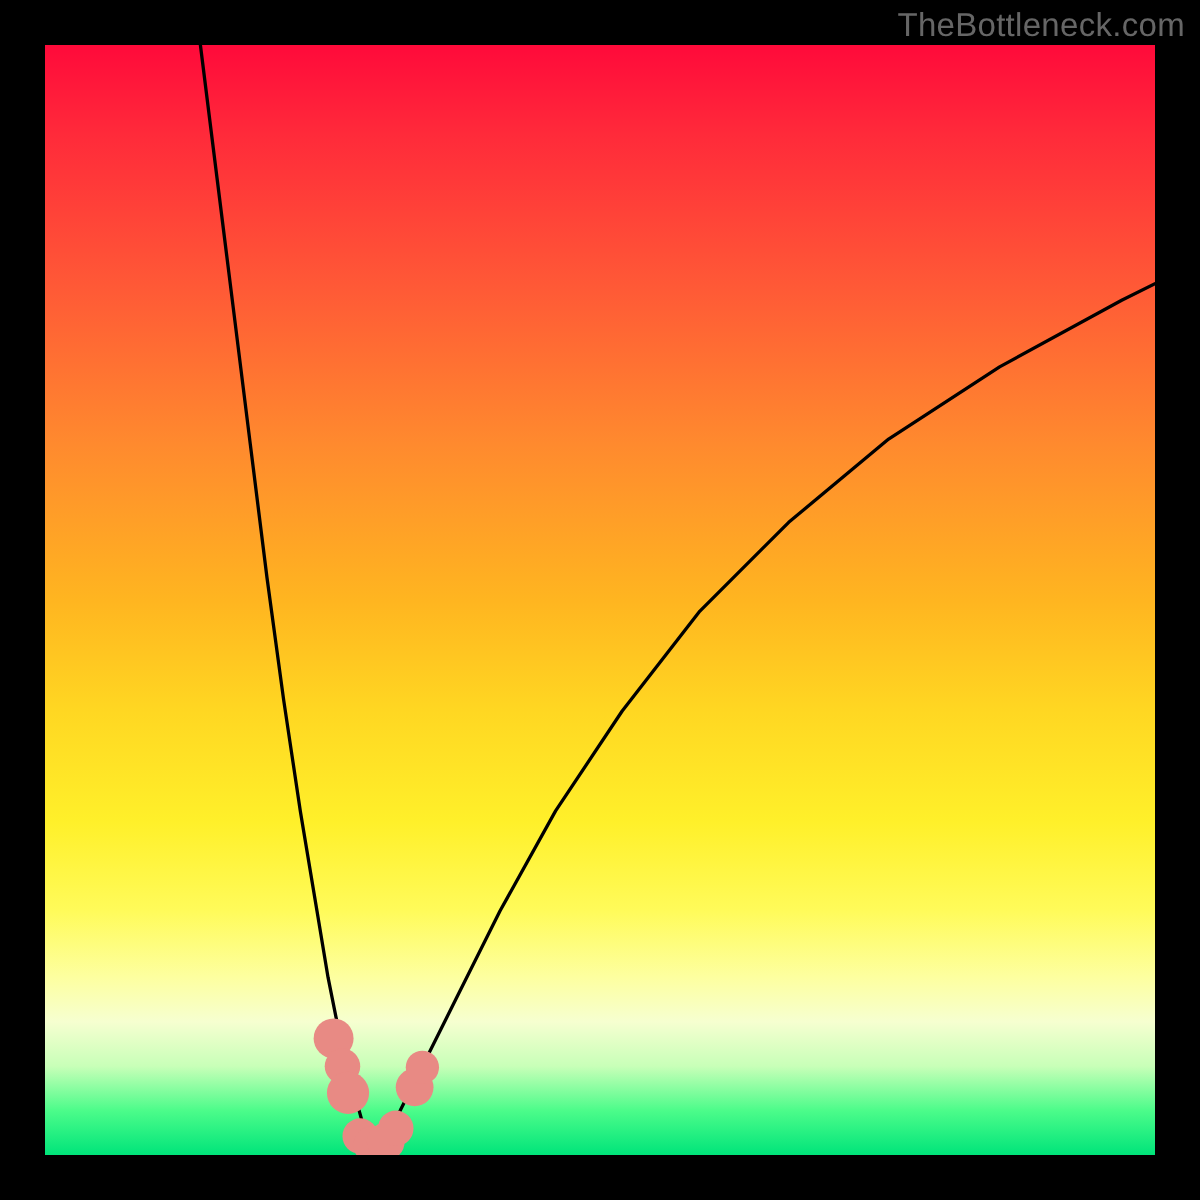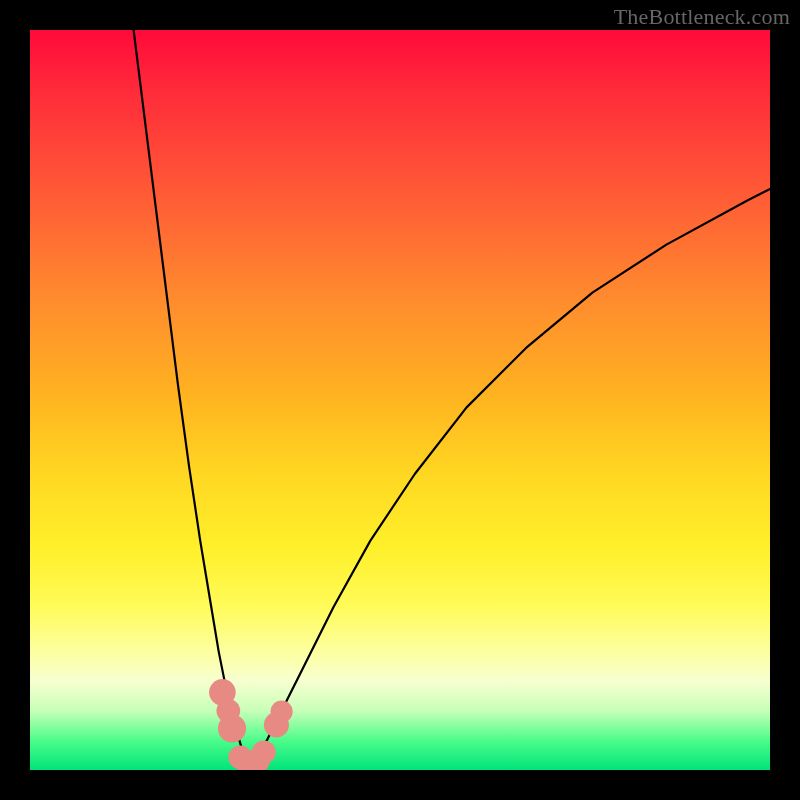--- a/index.html
+++ b/index.html
@@ -9,21 +9,20 @@
     height: 800px;
     background: #000;
     overflow: hidden;
     font-family: Arial, Helvetica, sans-serif;
   }
   .frame {
     position: relative;
     width: 800px;
     height: 800px;
     background: #000;
-    font-family: Liberation Serif, serif;
   }
   .plot-area {
     position: absolute;
     left: 30px;
     top: 30px;
     width: 740px;
     height: 740px;
     overflow: hidden;
     background: linear-gradient(to bottom,
       #ff0a3a 0%,

